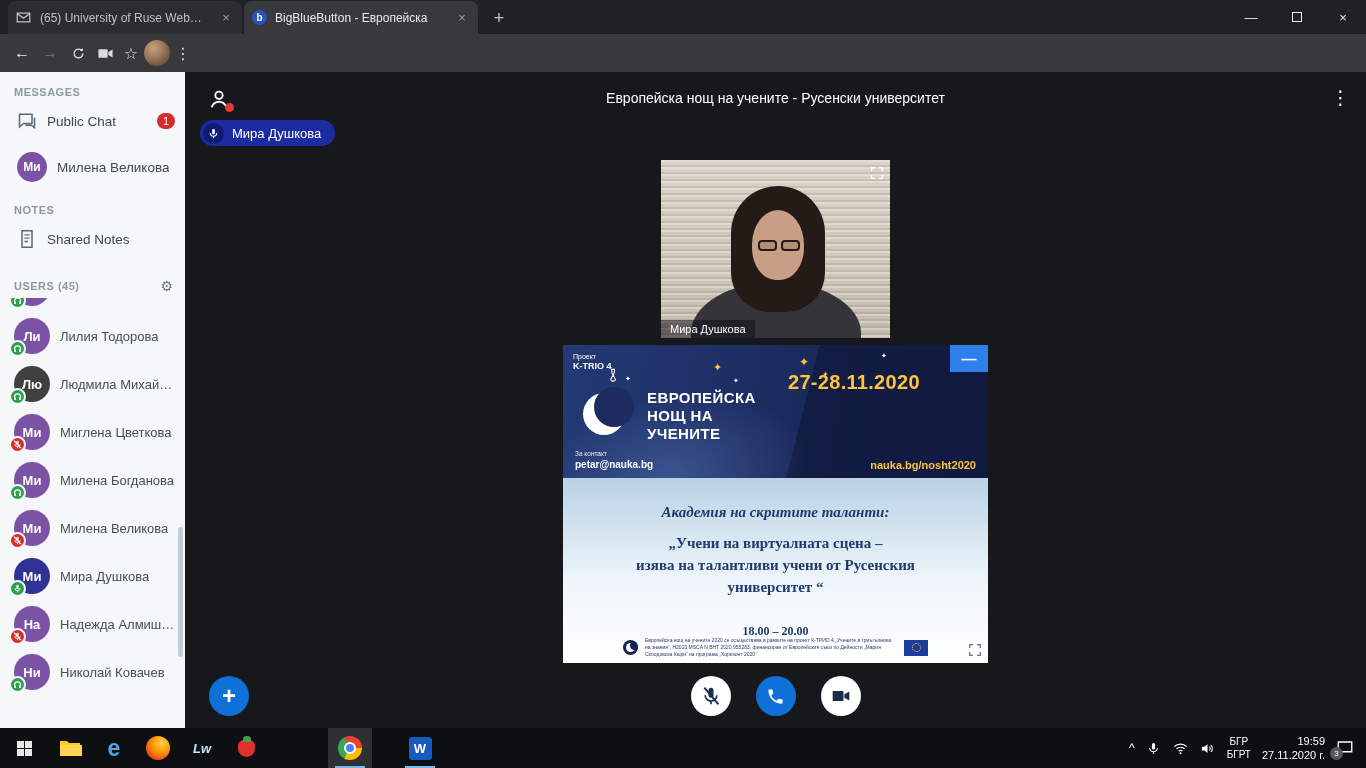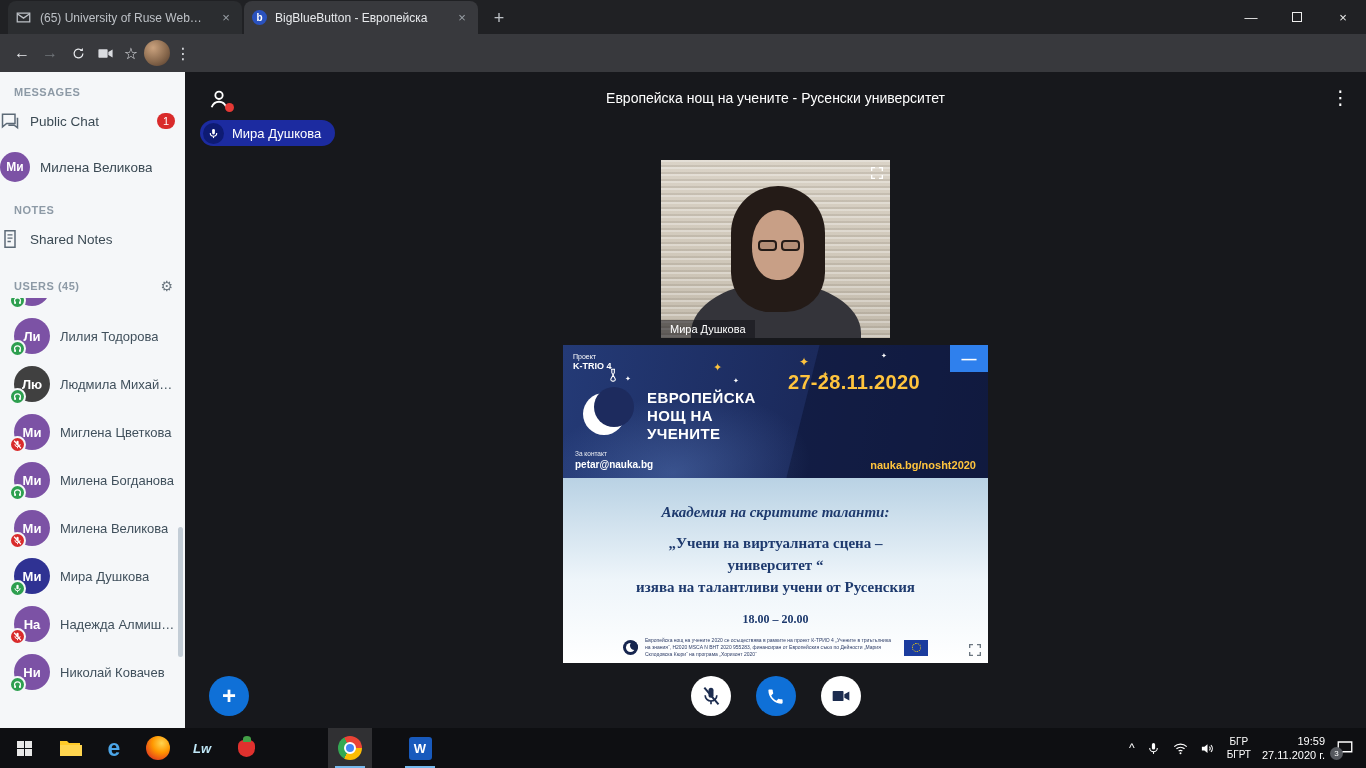--- a/index.html
+++ b/index.html
@@ -29,21 +29,21 @@
   .tbicon{width:26px;height:26px;color:#dadce0;flex:none;cursor:pointer;font-size:16px;}
   .avatar-toolbar{width:26px;height:26px;border-radius:50%;flex:none;cursor:pointer;
     background:radial-gradient(circle at 35% 30%,#caa27e 0%,#8a6a4e 55%,#50392a 100%);}
 
   
   .app{display:flex;height:656px;}
 
   
   .sidebar{width:185px;background:#f5f7f9;position:relative;flex:none;overflow:hidden;}
   .side-label{font-size:11px;font-weight:bold;color:#8d9aa6;letter-spacing:.5px;margin:14px 0 0 14px;}
-  .side-row{height:46px;display:flex;align-items:center;gap:10px;padding:0 10px 0 0;cursor:pointer;}
+  .side-row{height:46px;display:flex;align-items:center;gap:10px;padding:0 10px 0 17px;cursor:pointer;}
   .ricon{width:20px;height:20px;color:#5c6a77;flex:none;}
   .side-row-label{font-size:13.5px;color:#3b4a54;white-space:nowrap;overflow:hidden;text-overflow:ellipsis;}
   .badge-unread{margin-left:auto;background:#d92b2b;color:#fff;border-radius:9px;min-width:18px;height:16px;font-size:11px;padding:0 5px;}
   .chat-avatar{width:30px;height:30px;border-radius:50%;background:#7c52a5;color:#fff;font-size:12px;font-weight:bold;flex:none;}
   .users-header{display:flex;align-items:center;justify-content:space-between;margin:16px 12px 0 14px;}
   .users-header .side-label{margin:0;}
   .gear{color:#6b7780;font-size:14px;cursor:pointer;}
   .users-list{height:430px;overflow:hidden;margin-top:4px;}
   .user-row{height:48px;display:flex;align-items:center;gap:10px;padding:0 10px 0 14px;cursor:pointer;}
   .user-row.partial{margin-top:-34px;}
@@ -96,21 +96,21 @@
   .contact{position:absolute;left:12px;bottom:7px;color:#fff;line-height:1.3;z-index:3;}
   .contact .c1{font-size:6.5px;opacity:.9;}
   .contact .c2{font-size:10px;font-weight:bold;}
   .website{position:absolute;right:12px;bottom:7px;color:#ffc43d;font-size:11px;font-weight:bold;z-index:3;}
   .minimize-btn{position:absolute;top:0;right:0;width:38px;height:27px;background:#2f80ed;color:#fff;font-size:15px;font-weight:bold;z-index:6;cursor:pointer;}
   .slide-body{position:relative;height:185px;background:linear-gradient(180deg,#b9d2e4 0%,#eef5fa 55%,#ffffff 100%);
     text-align:center;color:#1e3a6e;}
   .slide-body *{font-family:"Liberation Serif","DejaVu Serif",serif;}
   .slide-title{padding-top:26px;font-style:italic;font-weight:bold;font-size:15px;}
   .slide-lines{margin-top:12px;font-weight:bold;font-size:15px;line-height:1.45;}
-  .slide-time{margin-top:14px;font-weight:bold;font-size:12px;}
+  .slide-time{margin-top:26px;font-weight:bold;font-size:12px;}
   .slide-footer{position:absolute;left:0;right:0;bottom:5px;display:flex;align-items:center;justify-content:center;gap:7px;}
   .footer-logo{position:relative;width:15px;height:15px;border-radius:50%;background:#16254f;overflow:hidden;flex:none;}
   .footer-logo::after{content:"";position:absolute;left:3px;top:3px;width:9px;height:9px;border-radius:50%;background:#fff;}
   .footer-logo::before{content:"";position:absolute;left:7px;top:1px;width:9px;height:9px;border-radius:50%;background:#16254f;z-index:2;}
   .footer-text{width:252px;font-size:5px;line-height:1.4;color:#2c3c66;text-align:left;font-family:"Liberation Sans",sans-serif !important;}
   .eu-flag{width:24px;height:16px;background:#1b3c9e;flex:none;}
   .eu-stars{width:9px;height:9px;border:1px dotted #ffd700;border-radius:50%;}
   .pres-fs{position:absolute;right:5px;bottom:5px;width:16px;height:16px;color:#6b7680;z-index:6;cursor:pointer;}
 
   
@@ -441,22 +441,22 @@
             <div class="c1">За контакт</div>
             <div class="c2">petar@nauka.bg</div>
           </div>
           <div class="website">nauka.bg/nosht2020</div>
         </div>
         <div class="minimize-btn c">—</div>
         <div class="slide-body">
           <div class="slide-title">Академия на скритите таланти:</div>
           <div class="slide-lines">
             <div>„Учени на виртуалната сцена –</div>
+            <div>изява на талантливи учени от Русенския</div>
             <div>университет “</div>
-            <div>изява на талантливи учени от Русенския</div>
           </div>
           <div class="slide-time">18.00 – 20.00</div>
           <div class="slide-footer">
             <span class="footer-logo"></span>
             <span class="footer-text">Европейска нощ на учените 2020 се осъществява в рамките на проект К-ТРИО 4 „Учените в триъгълника на знания“, Н2020 MSCA N ВНТ 2020 955283, финансиран от Европейския съюз по Дейности „Мария Склодовска Кюри“ на програма „Хоризонт 2020“</span>
             <span class="eu-flag c">
                 <span class="eu-stars"></span>
               </span>
           </div>
         </div>

